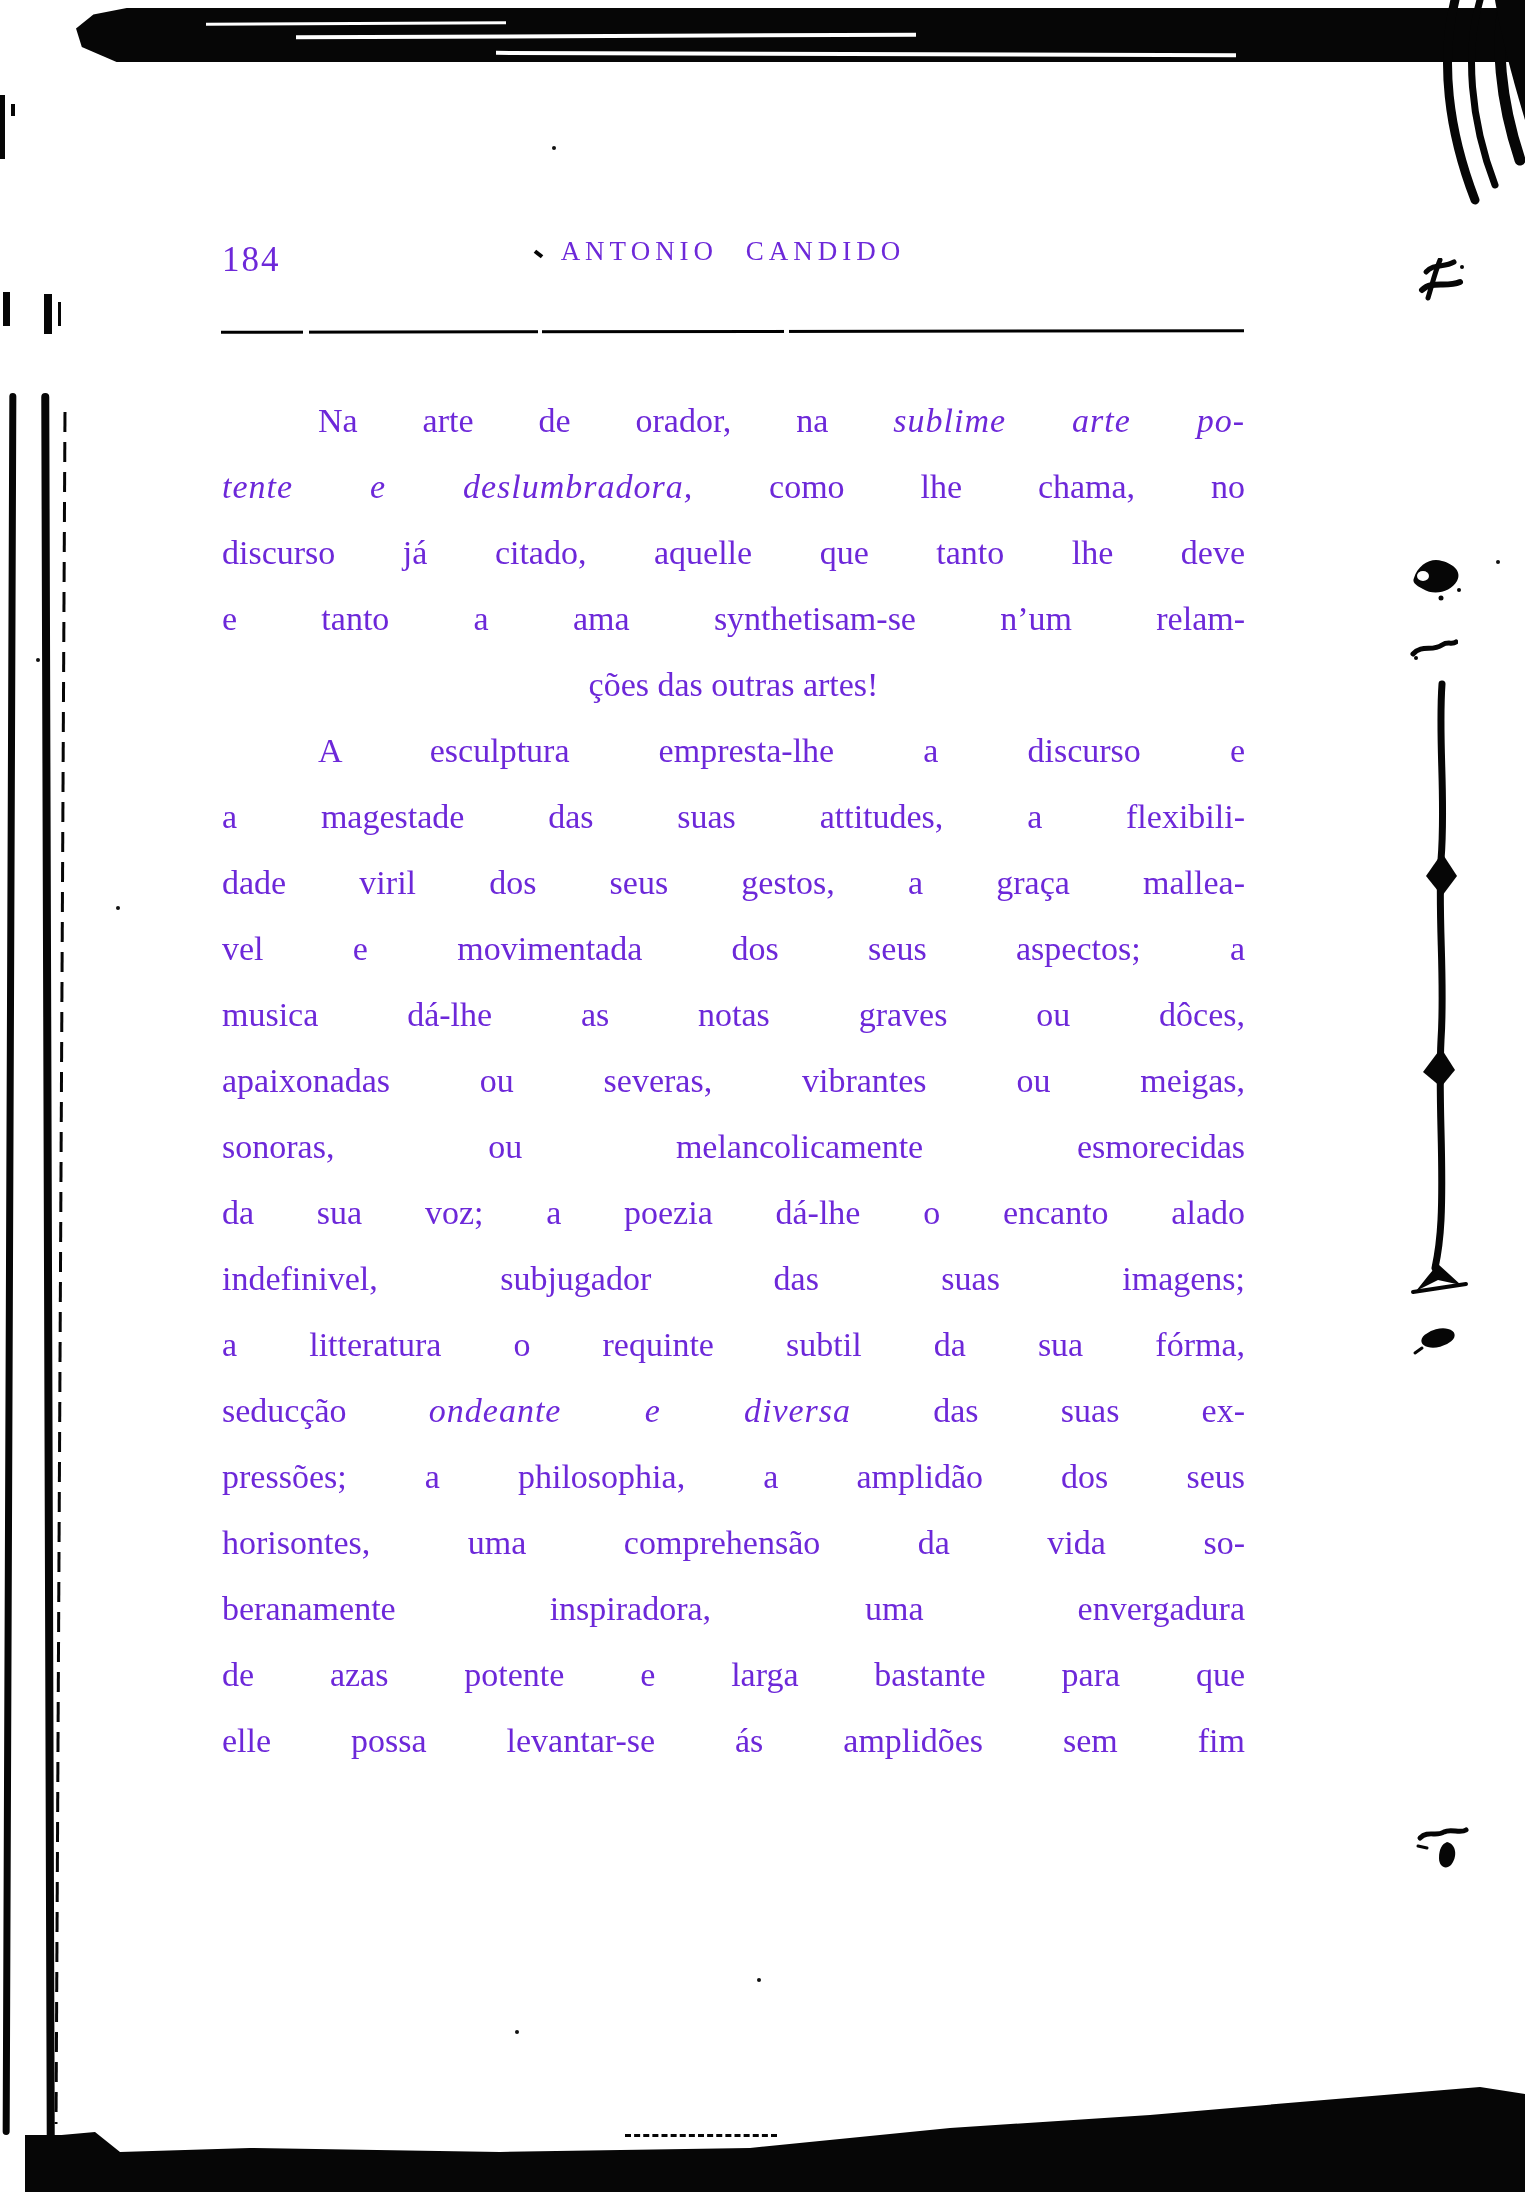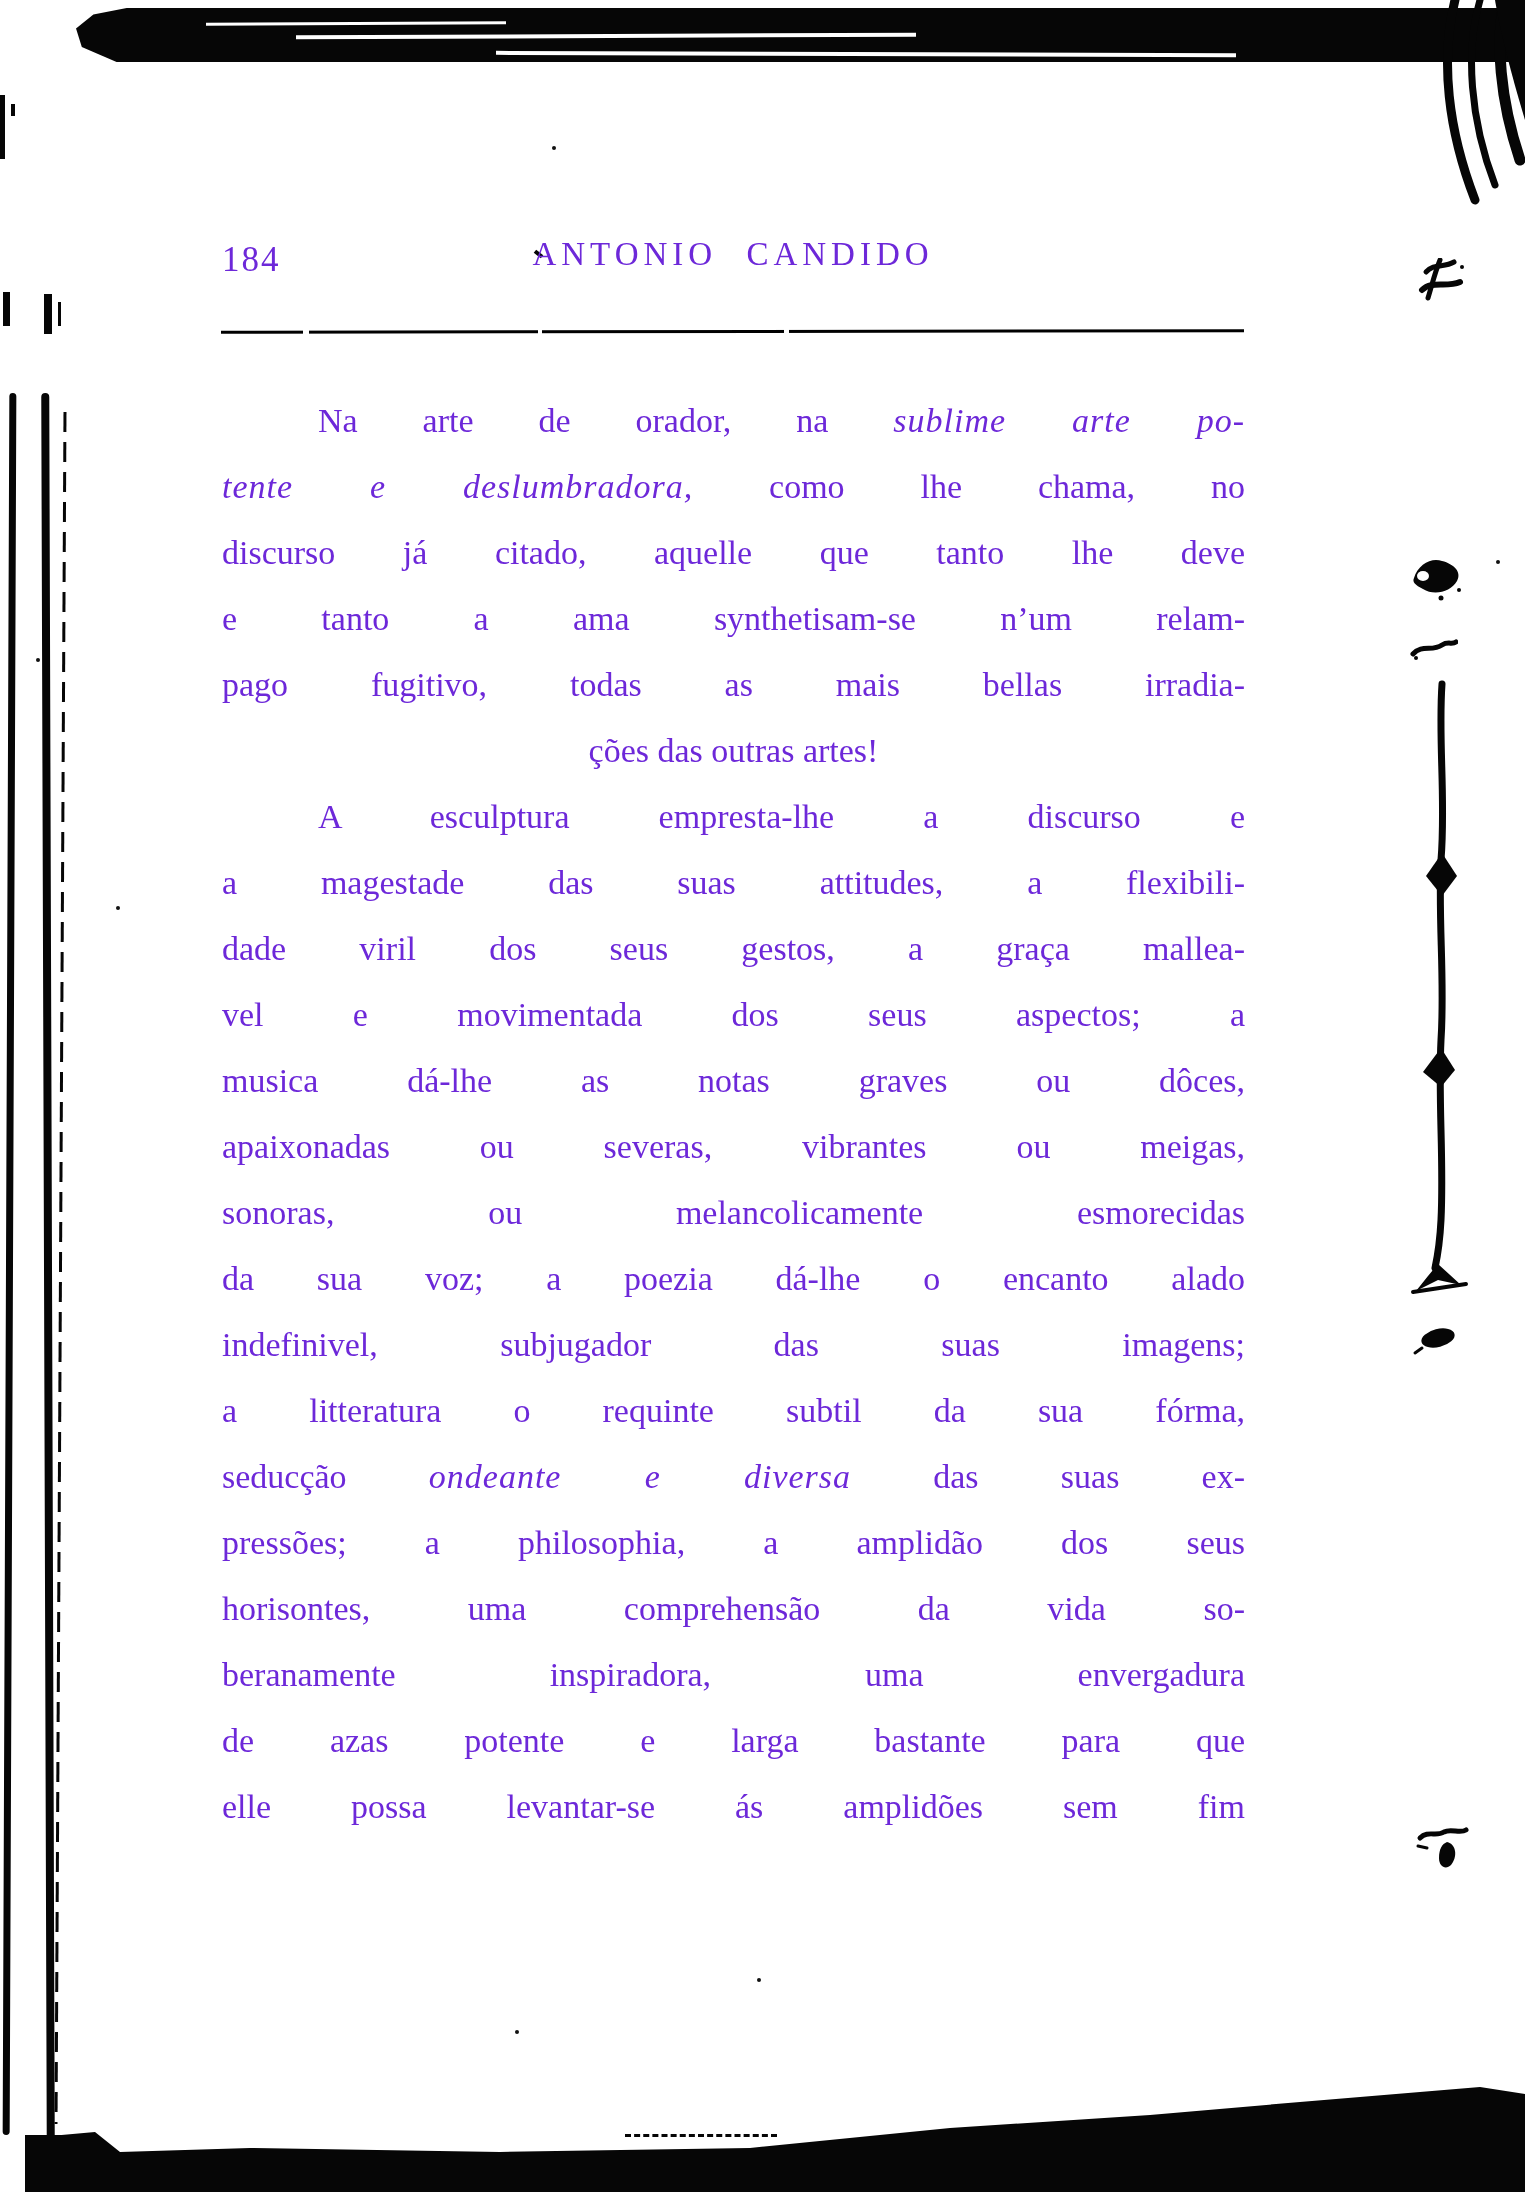--- a/index.html
+++ b/index.html
@@ -11,21 +11,21 @@
     font-family:"Liberation Serif","DejaVu Serif",serif;
     color:#6d28d9;
   }
   
   #pageNumber{
     position:absolute;left:222px;top:240px;
     font-size:35px;letter-spacing:2px;
   }
   #runningTitle{
     position:absolute;left:222px;top:236px;width:1022px;
-    text-align:center;font-size:33px;letter-spacing:5px;word-spacing:16px;
+    text-align:center;font-size:27px;letter-spacing:5px;word-spacing:16px;
   }
   #headerRule{
     position:absolute;left:221px;top:330px;width:1023px;height:3px;
     background:
       linear-gradient(90deg,#000 0 8%,transparent 8% 8.6%,#000 8.6% 31%,transparent 31% 31.4%,#000 31.4% 55%,transparent 55% 55.5%,#000 55.5% 100%);
     transform:rotate(-0.08deg);
   }
   
   #textBlock{
     position:absolute;left:222px;top:388px;width:1023px;
@@ -123,21 +123,20 @@
 
   <div id="pageNumber">184</div>
   <div id="runningTitle">ANTONIO CANDIDO</div>
   <div id="headerRule"></div>
 
   <div id="textBlock">
       <div class="line indent"><span>Na arte de orador, na </span><em>sublime arte po-</em></div>
       <div class="line"><em>tente e deslumbradora,</em><span> como lhe chama, no</span></div>
       <div class="line"><span>discurso já citado, aquelle que tanto lhe deve</span></div>
       <div class="line"><span>e tanto a ama synthetisam-se n’um relam-</span></div>
-      <div class="line"><span>pago fugitivo, todas as mais bellas irradia-</span></div>
       <div class="line no-justify"><span>ções das outras artes!</span></div>
       <div class="line indent"><span>A esculptura empresta-lhe a discurso e</span></div>
       <div class="line"><span>a magestade das suas attitudes, a flexibili-</span></div>
       <div class="line"><span>dade viril dos seus gestos, a graça mallea-</span></div>
       <div class="line"><span>vel e movimentada dos seus aspectos; a</span></div>
       <div class="line"><span>musica dá-lhe as notas graves ou dôces,</span></div>
       <div class="line"><span>apaixonadas ou severas, vibrantes ou meigas,</span></div>
       <div class="line"><span>sonoras, ou melancolicamente esmorecidas</span></div>
       <div class="line"><span>da sua voz; a poezia dá-lhe o encanto alado</span></div>
       <div class="line"><span>indefinivel, subjugador das suas imagens;</span></div>

